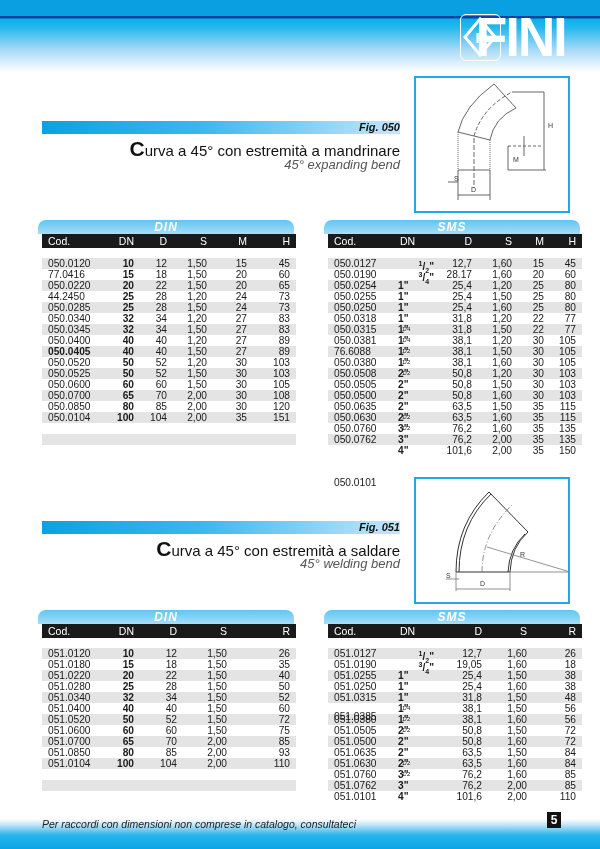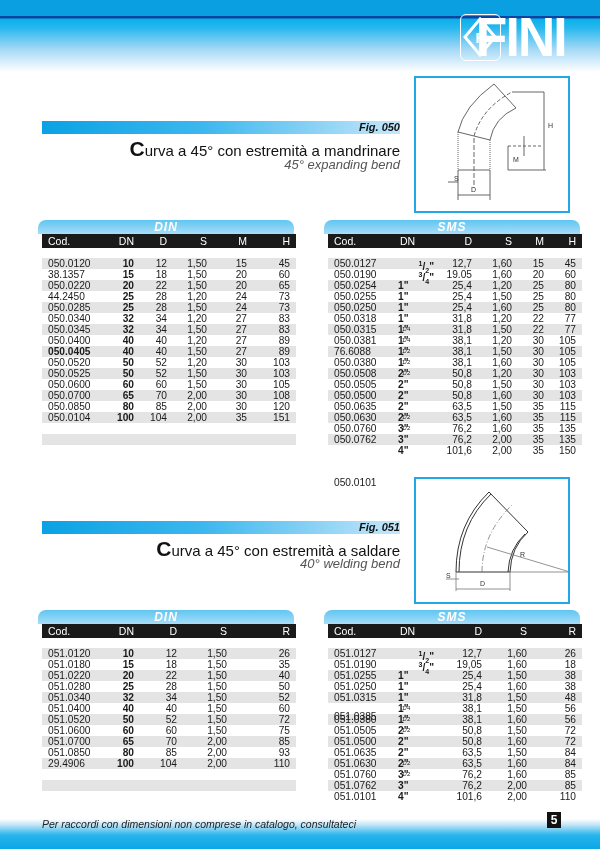--- a/index.html
+++ b/index.html
@@ -139,21 +139,21 @@
     <div class="spacer"></div>
     <div class="row odd">
       <span class="c-cod" style="width: 62px;">050.0120</span>
       <span class="c-num bold" style="width: 30px;">10</span>
       <span class="c-num" style="width: 33px;">12</span>
       <span class="c-num" style="width: 40px;">1,50</span>
       <span class="c-num" style="width: 40px;">15</span>
       <span class="c-num" style="width: 43px;">45</span>
     </div>
     <div class="row">
-      <span class="c-cod" style="width: 62px;">38.1357</span>
+      <span class="c-cod" style="width: 62px;">77.0416</span>
       <span class="c-num bold" style="width: 30px;">15</span>
       <span class="c-num" style="width: 33px;">18</span>
       <span class="c-num" style="width: 40px;">1,50</span>
       <span class="c-num" style="width: 40px;">20</span>
       <span class="c-num" style="width: 43px;">60</span>
     </div>
     <div class="row odd">
       <span class="c-cod" style="width: 62px;">050.0220</span>
       <span class="c-num bold" style="width: 30px;">20</span>
       <span class="c-num" style="width: 33px;">22</span>
@@ -275,21 +275,21 @@
       <span class="c-cod" style="width: 62px;">050.0127</span>
       <span class="c-num bold fracfull" style="width: 50px; text-align: right; padding-right: 6px;"><sup>1</sup>/<sub>2</sub>"</span>
       <span class="c-num" style="width: 32px;">12,7</span>
       <span class="c-num" style="width: 40px;">1,60</span>
       <span class="c-num" style="width: 32px;">15</span>
       <span class="c-num" style="width: 32px;">45</span>
     </div>
     <div class="row">
       <span class="c-cod" style="width: 62px;">050.0190</span>
       <span class="c-num bold fracfull" style="width: 50px; text-align: right; padding-right: 6px;"><sup>3</sup>/<sub>4</sub>"</span>
-      <span class="c-num" style="width: 32px;">19.05</span>
+      <span class="c-num" style="width: 32px;">28.17</span>
       <span class="c-num" style="width: 40px;">1,60</span>
       <span class="c-num" style="width: 32px;">20</span>
       <span class="c-num" style="width: 32px;">60</span>
     </div>
     <div class="row odd">
       <span class="c-cod" style="width: 62px;">050.0254</span>
       <span class="c-num bold" style="width: 50px; text-align: left; padding-left: 8px;">1"</span>
       <span class="c-num" style="width: 32px;">25,4</span>
       <span class="c-num" style="width: 40px;">1,20</span>
       <span class="c-num" style="width: 32px;">25</span>
@@ -438,21 +438,21 @@
     </g>
     <text x="30" y="99" font-size="7" fill="#333" font-family="Liberation Sans, sans-serif">S</text>
     <text x="64" y="107" font-size="7" fill="#333" font-family="Liberation Sans, sans-serif">D</text>
     <text x="104" y="78" font-size="7" fill="#333" font-family="Liberation Sans, sans-serif">R</text>
   </svg>
 </div>
 
 <div class="figbar" style="top:521px;"></div>
 <div class="figlabel" style="top:521px;">Fig. 051</div>
 <div class="title-it" style="top:537px;"><span class="big">C</span><span>urva a 45° con estremità a saldare</span></div>
-<div class="title-en" style="top:556px;">40° welding bend</div>
+<div class="title-en" style="top:556px;">45° welding bend</div>
 
 <div class="tbl" id="t-051-din" style="left:42px; top:610px;">
     <div class="std">DIN</div>
     <div class="head">
       <span class="c-cod" style="width: 62px;">Cod.</span>
       <span class="c-num" style="width: 30px; text-align: right;">DN</span>
       <span class="c-num" style="width: 43px; text-align: right;">D</span>
       <span class="c-num" style="width: 50px; text-align: right;">S</span>
       <span class="c-num" style="width: 63px; text-align: right;">R</span>
     </div>
@@ -521,21 +521,21 @@
       <span class="c-num" style="width: 63px;">85</span>
     </div>
     <div class="row">
       <span class="c-cod" style="width: 62px;">051.0850</span>
       <span class="c-num bold" style="width: 30px;">80</span>
       <span class="c-num" style="width: 43px;">85</span>
       <span class="c-num" style="width: 50px;">2,00</span>
       <span class="c-num" style="width: 63px;">93</span>
     </div>
     <div class="row odd">
-      <span class="c-cod" style="width: 62px;">29.4906</span>
+      <span class="c-cod" style="width: 62px;">051.0104</span>
       <span class="c-num bold" style="width: 30px;">100</span>
       <span class="c-num" style="width: 43px;">104</span>
       <span class="c-num" style="width: 50px;">2,00</span>
       <span class="c-num" style="width: 63px;">110</span>
     </div>
     <div class="row blank"></div>
     <div class="row blank odd"></div>
   </div>
 <div class="tbl" id="t-051-sms" style="left:328px; top:610px;">
     <div class="std">SMS</div>

